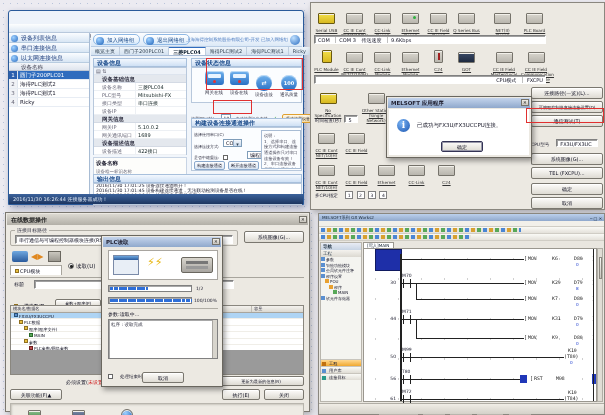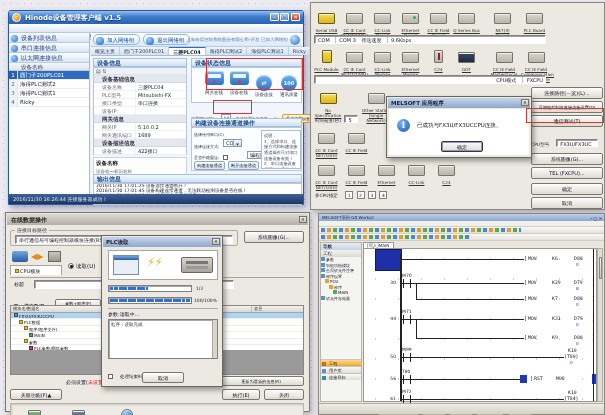--- a/index.html
+++ b/index.html
@@ -142,27 +142,20 @@
 .mval{position:absolute;font-size:4.2px;color:#2040d0;top:3px}
 .cursor{position:absolute;background:#1e2fa8;border:1px solid #101a60}
 .busR{position:absolute;width:1.5px;background:#222}
 
 .anno{position:absolute;border:1.5px solid #e03030;z-index:60;pointer-events:none}
 </style>
 </head>
 <body>
 
 <div id="win1" class="win">
-  <div class="w1tb">
-    <span class="appico"></span>
-    <span class="ttl">Hinode设备管理客户端 v1.5</span>
-    <span class="wbtn" style="right:24px">–</span>
-    <span class="wbtn" style="right:14px">□</span>
-    <span class="wbtn" style="right:3px;background:linear-gradient(#f09078,#c03820)">✕</span>
-  </div>
   <div class="w1mb">
     <span>文件(F)</span>
     <span>工具(T)</span>
     <span>管理(M)</span>
     <span>帮助(H)</span>
   </div>
   <div class="sb">
     <div class="sbg"><i></i><span>设备列表信息</span></div>
     <div class="sbg"><i></i><span>串口连接信息</span></div>
     <div class="sbg"><i></i><span>以太网连接信息</span></div>

